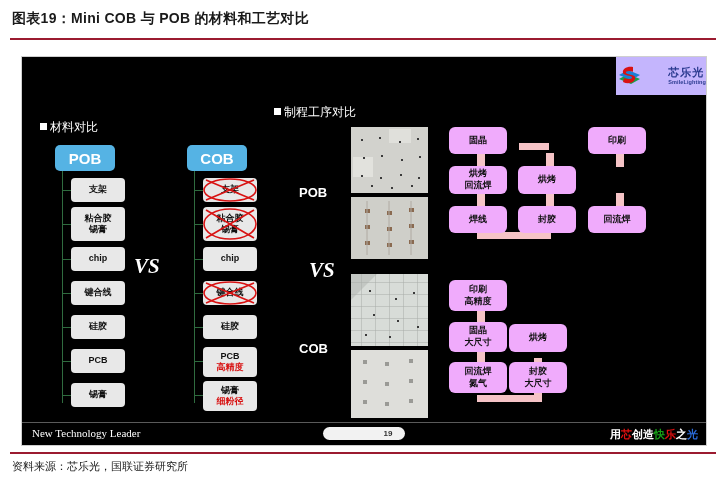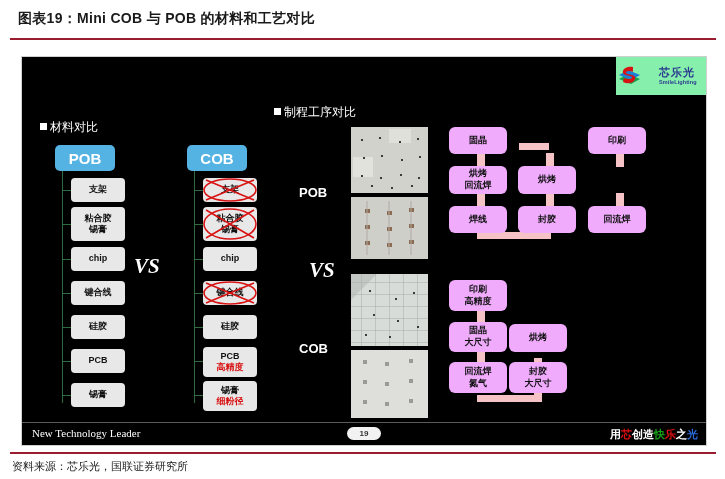--- a/index.html
+++ b/index.html
@@ -5,21 +5,21 @@
   html,body{margin:0;padding:0;}
   body{
     width:725px;height:479px;background:#ffffff;
     font-family:"Liberation Sans","DejaVu Sans",sans-serif;
     overflow:hidden;position:relative;
   }
   
   .fig-title{
     position:absolute;left:12px;top:10px;
     font-size:14px;font-weight:bold;color:#1a1a1a;
-    letter-spacing:.3px;white-space:nowrap;margin-left:6px;
+    letter-spacing:.3px;white-space:nowrap;
   }
   .rule-top{
     position:absolute;left:10px;top:38px;width:706px;height:2px;background:#9b1b30;
   }
   .rule-bottom{
     position:absolute;left:10px;top:452px;width:706px;height:2px;background:#9b1b30;
   }
   .source{
     position:absolute;left:12px;top:459px;
     font-size:11px;font-weight:normal;color:#1a1a1a;white-space:nowrap;
@@ -30,22 +30,22 @@
     background:#000000;border:1px solid #cfcfcf;overflow:hidden;
   }
   .slide-head{
     position:absolute;left:0;top:0;width:594px;height:34px;background:#1400f0;
   }
   .slide-head .txt{
     position:absolute;left:11px;top:6px;color:#ffffff;font-size:16px;white-space:nowrap;
   }
   .bullet-sq{display:inline-block;width:8px;height:8px;background:#ffffff;margin-right:3px;vertical-align:1px;}
   .logo-box{
-    position:absolute;right:0;top:0;width:90px;height:38px;background:#86efac;
-    display:flex;align-items:center;justify-content:flex-start;gap:17px;
+    position:absolute;right:0;top:0;width:90px;height:38px;background:#c4b5fd;
+    display:flex;align-items:center;justify-content:space-between;gap:3px;
   }
   .logo-mark{position:relative;width:26px;height:24px;flex:0 0 auto;}
   .logo-text{display:flex;flex-direction:column;line-height:1;}
   .logo-cn{font-size:11px;font-weight:bold;color:#2a3a8f;letter-spacing:1px;}
   .logo-en{font-size:5.5px;font-weight:bold;color:#2a3a8f;letter-spacing:.1px;margin-top:2px;}
 
   .sec-label{
     position:absolute;color:#ffffff;font-size:12px;white-space:nowrap;
   }
   .sec-label .bullet-sq{width:7px;height:7px;}
@@ -87,21 +87,21 @@
   }
   .conn{position:absolute;background:#f5c3c6;}
 
   
   .slide-foot{position:absolute;left:0;bottom:0;width:684px;height:22px;background:#000;border-top:1px solid #5a5a5a;}
   .foot-left{position:absolute;left:10px;top:4px;color:#ffffff;font-size:11px;font-family:"Liberation Serif",serif;white-space:nowrap;}
   .page-pill{
     position:absolute;left:50%;transform:translateX(-50%);top:4px;
     width:34px;height:13px;background:#f2f2f2;border-radius:7px;
     color:#333;font-size:8px;font-weight:bold;
-    display:flex;align-items:center;justify-content:center;
+    display:flex;align-items:center;justify-content:center;padding-left:48px;
   }
   .foot-right{position:absolute;right:8px;top:4px;font-size:11px;font-weight:bold;white-space:nowrap;}
   .c-w{color:#ffffff;}.c-r{color:#e01010;}.c-g{color:#16a016;}.c-b{color:#2a6ad8;}
 </style>
 </head>
 <body>
 
 <div class="fig-title">图表19：Mini COB 与 POB 的材料和工艺对比</div>
 <div class="rule-top"></div>
 

